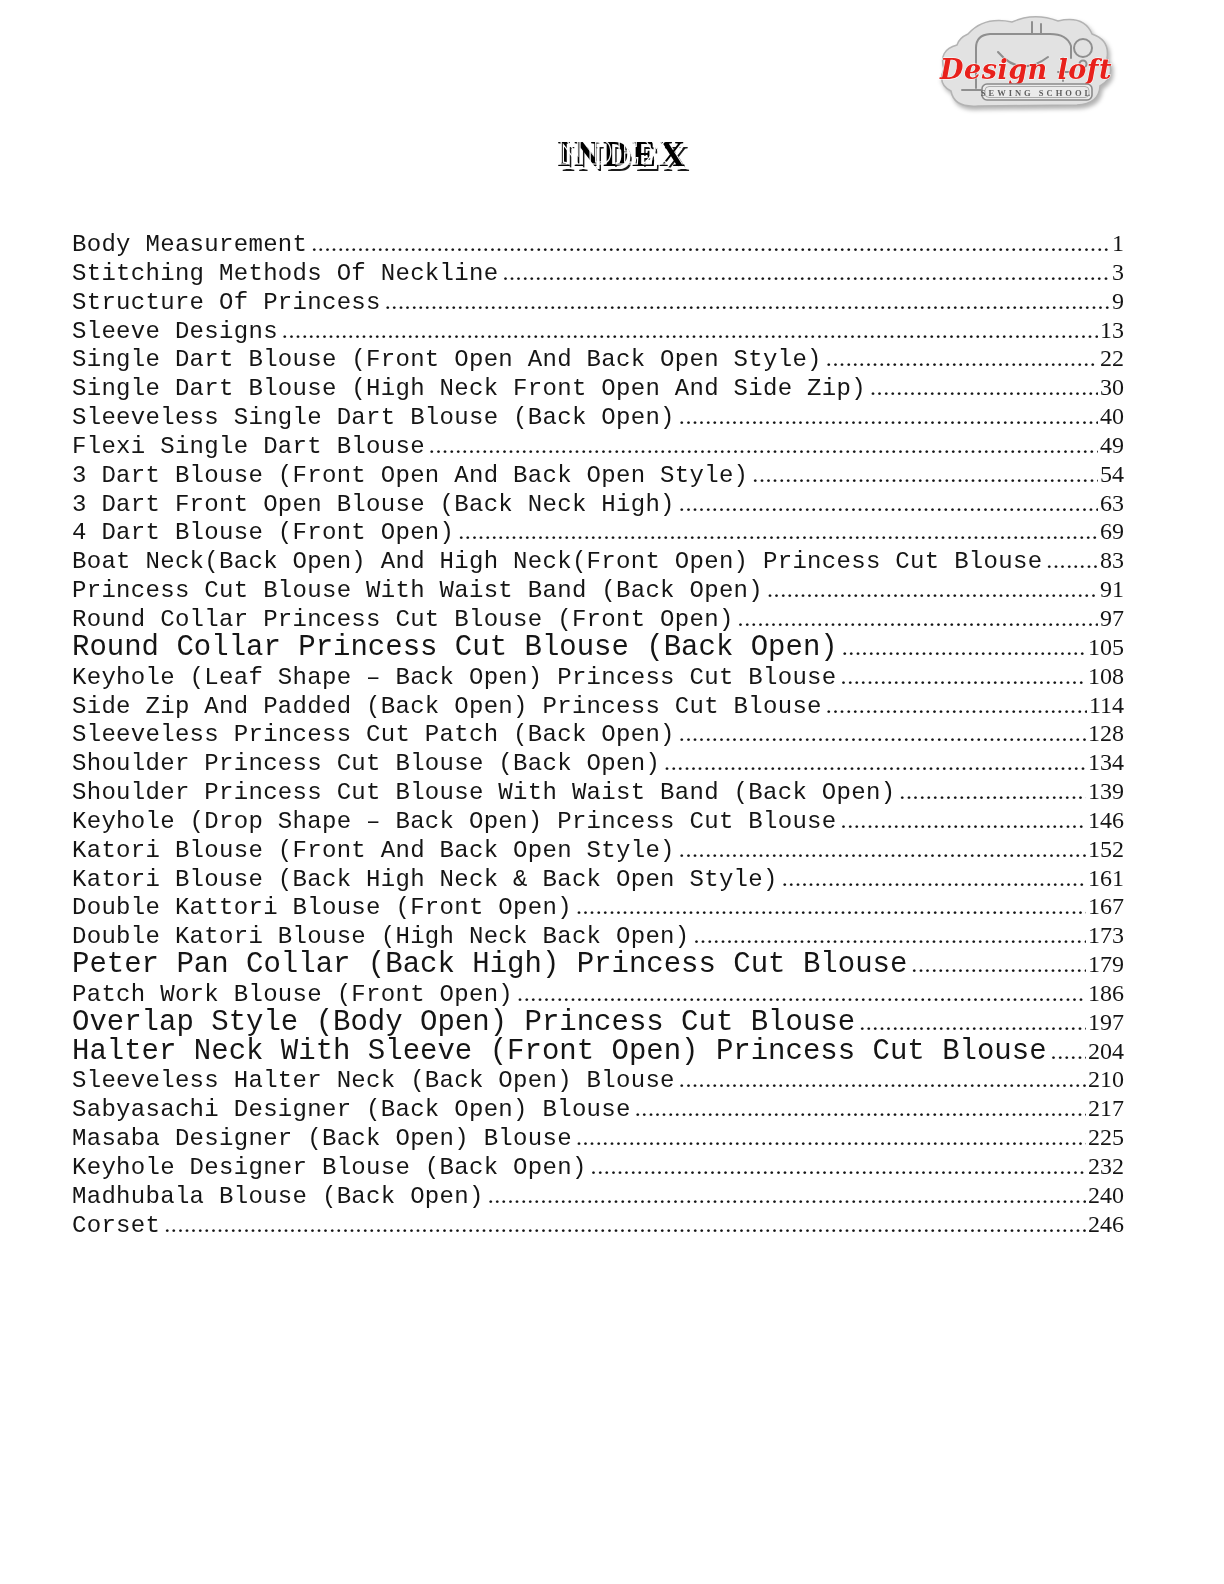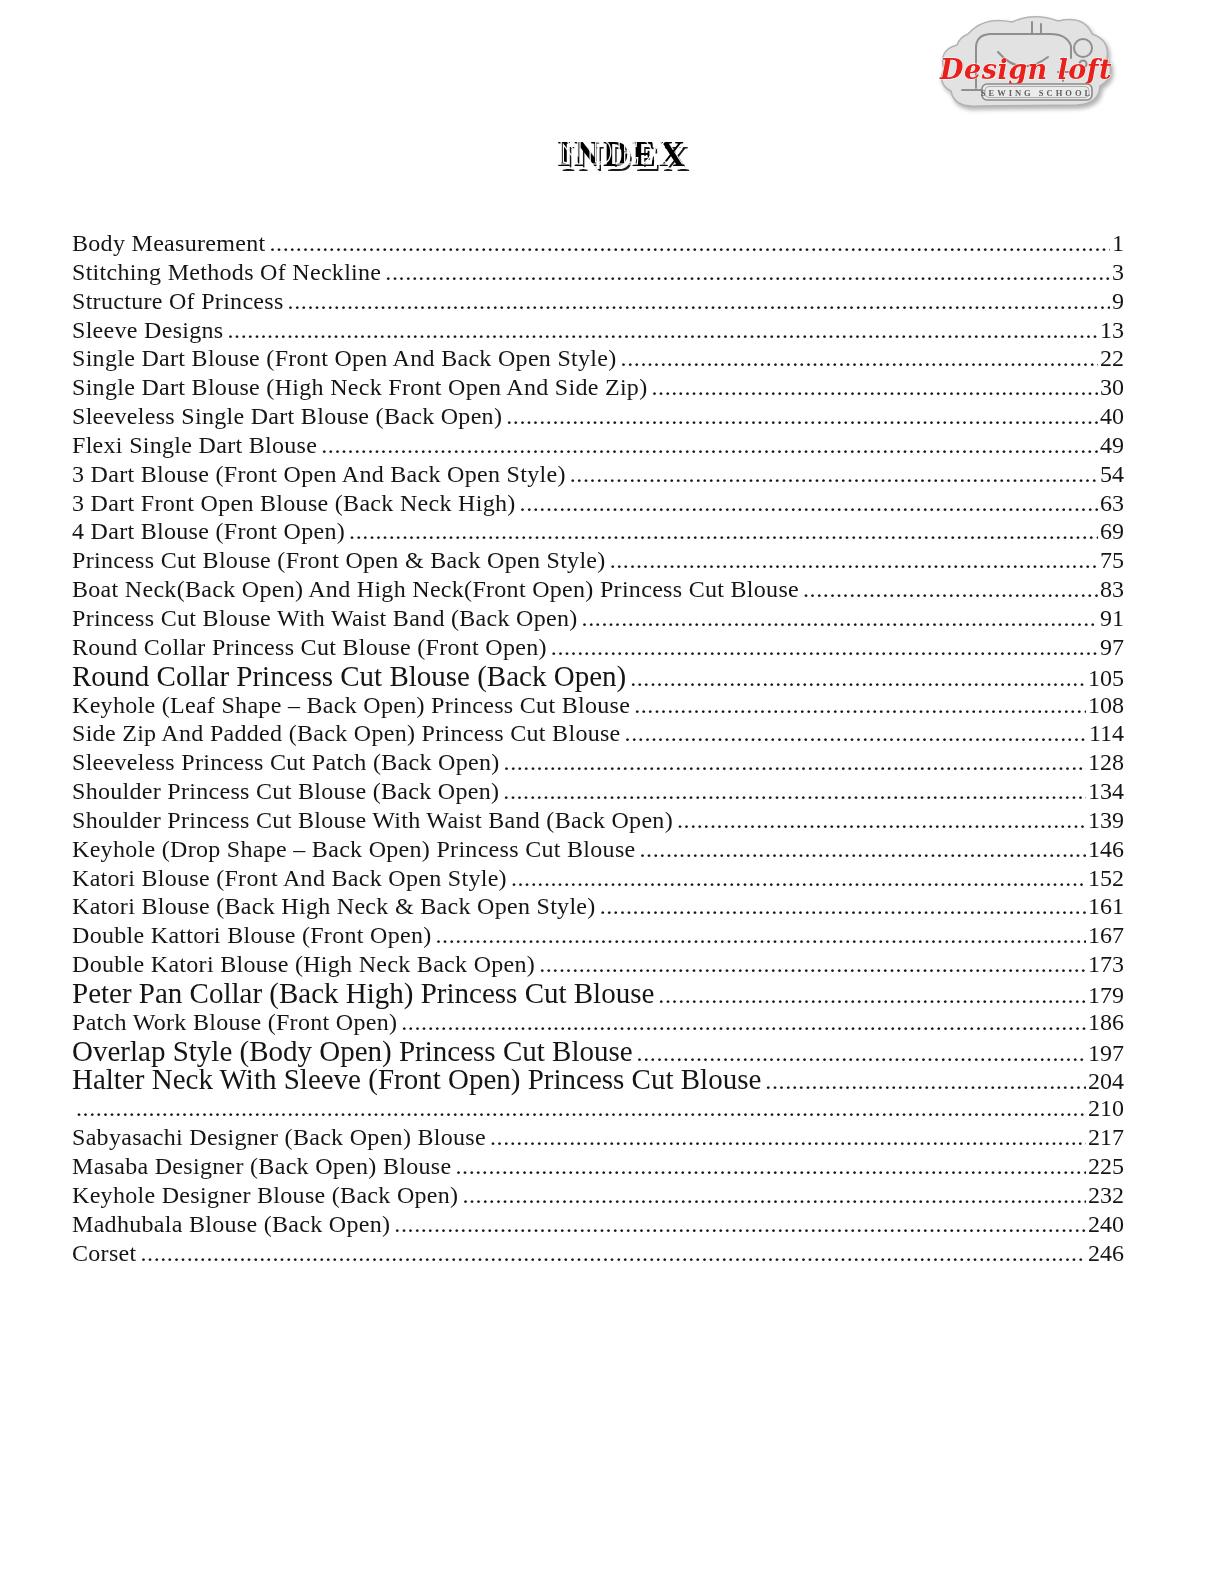--- a/index.html
+++ b/index.html
@@ -73,20 +73,21 @@
     display: flex;
     align-items: baseline;
     height: 28.85px;
     font-size: 24px;
     line-height: 28.85px;
     white-space: nowrap;
   }
   .toc-title {
     flex: 0 0 auto;
     letter-spacing: 0.3px;
+    font-family: Liberation Mono, monospace;
   }
   .toc-row.compact .toc-title {
     font-size: 29px;
     letter-spacing: 0px;
   }
   .toc-leader {
     flex: 1 1 auto;
     overflow: hidden;
     white-space: nowrap;
     margin-left: 4px;
@@ -189,25 +190,20 @@
     <span class="toc-title">3 Dart Front Open Blouse (Back Neck High)</span>
     <span class="toc-leader"></span>
     <span class="toc-page">63</span>
   </div>
       <div class="toc-row">
     <span class="toc-title">4 Dart Blouse (Front Open)</span>
     <span class="toc-leader"></span>
     <span class="toc-page">69</span>
   </div>
       <div class="toc-row">
-    <span class="toc-title">Princess Cut Blouse (Front Open &amp; Back Open Style)</span>
-    <span class="toc-leader"></span>
-    <span class="toc-page">75</span>
-  </div>
-      <div class="toc-row">
     <span class="toc-title">Boat Neck(Back Open) And High Neck(Front Open) Princess Cut Blouse</span>
     <span class="toc-leader"></span>
     <span class="toc-page">83</span>
   </div>
       <div class="toc-row">
     <span class="toc-title">Princess Cut Blouse With Waist Band (Back Open)</span>
     <span class="toc-leader"></span>
     <span class="toc-page">91</span>
   </div>
       <div class="toc-row">
@@ -284,20 +280,21 @@
     <span class="toc-title">Overlap Style (Body Open) Princess Cut Blouse</span>
     <span class="toc-leader"></span>
     <span class="toc-page">197</span>
   </div>
       <div class="toc-row compact">
     <span class="toc-title">Halter Neck With Sleeve (Front Open) Princess Cut Blouse</span>
     <span class="toc-leader"></span>
     <span class="toc-page">204</span>
   </div>
       <div class="toc-row">
+    <span class="toc-title">Sleeveless Halter Neck (Back Open) Blouse</span>
     <span class="toc-leader"></span>
     <span class="toc-page">210</span>
   </div>
       <div class="toc-row">
     <span class="toc-title">Sabyasachi Designer (Back Open) Blouse</span>
     <span class="toc-leader"></span>
     <span class="toc-page">217</span>
   </div>
       <div class="toc-row">
     <span class="toc-title">Masaba Designer (Back Open) Blouse</span>

